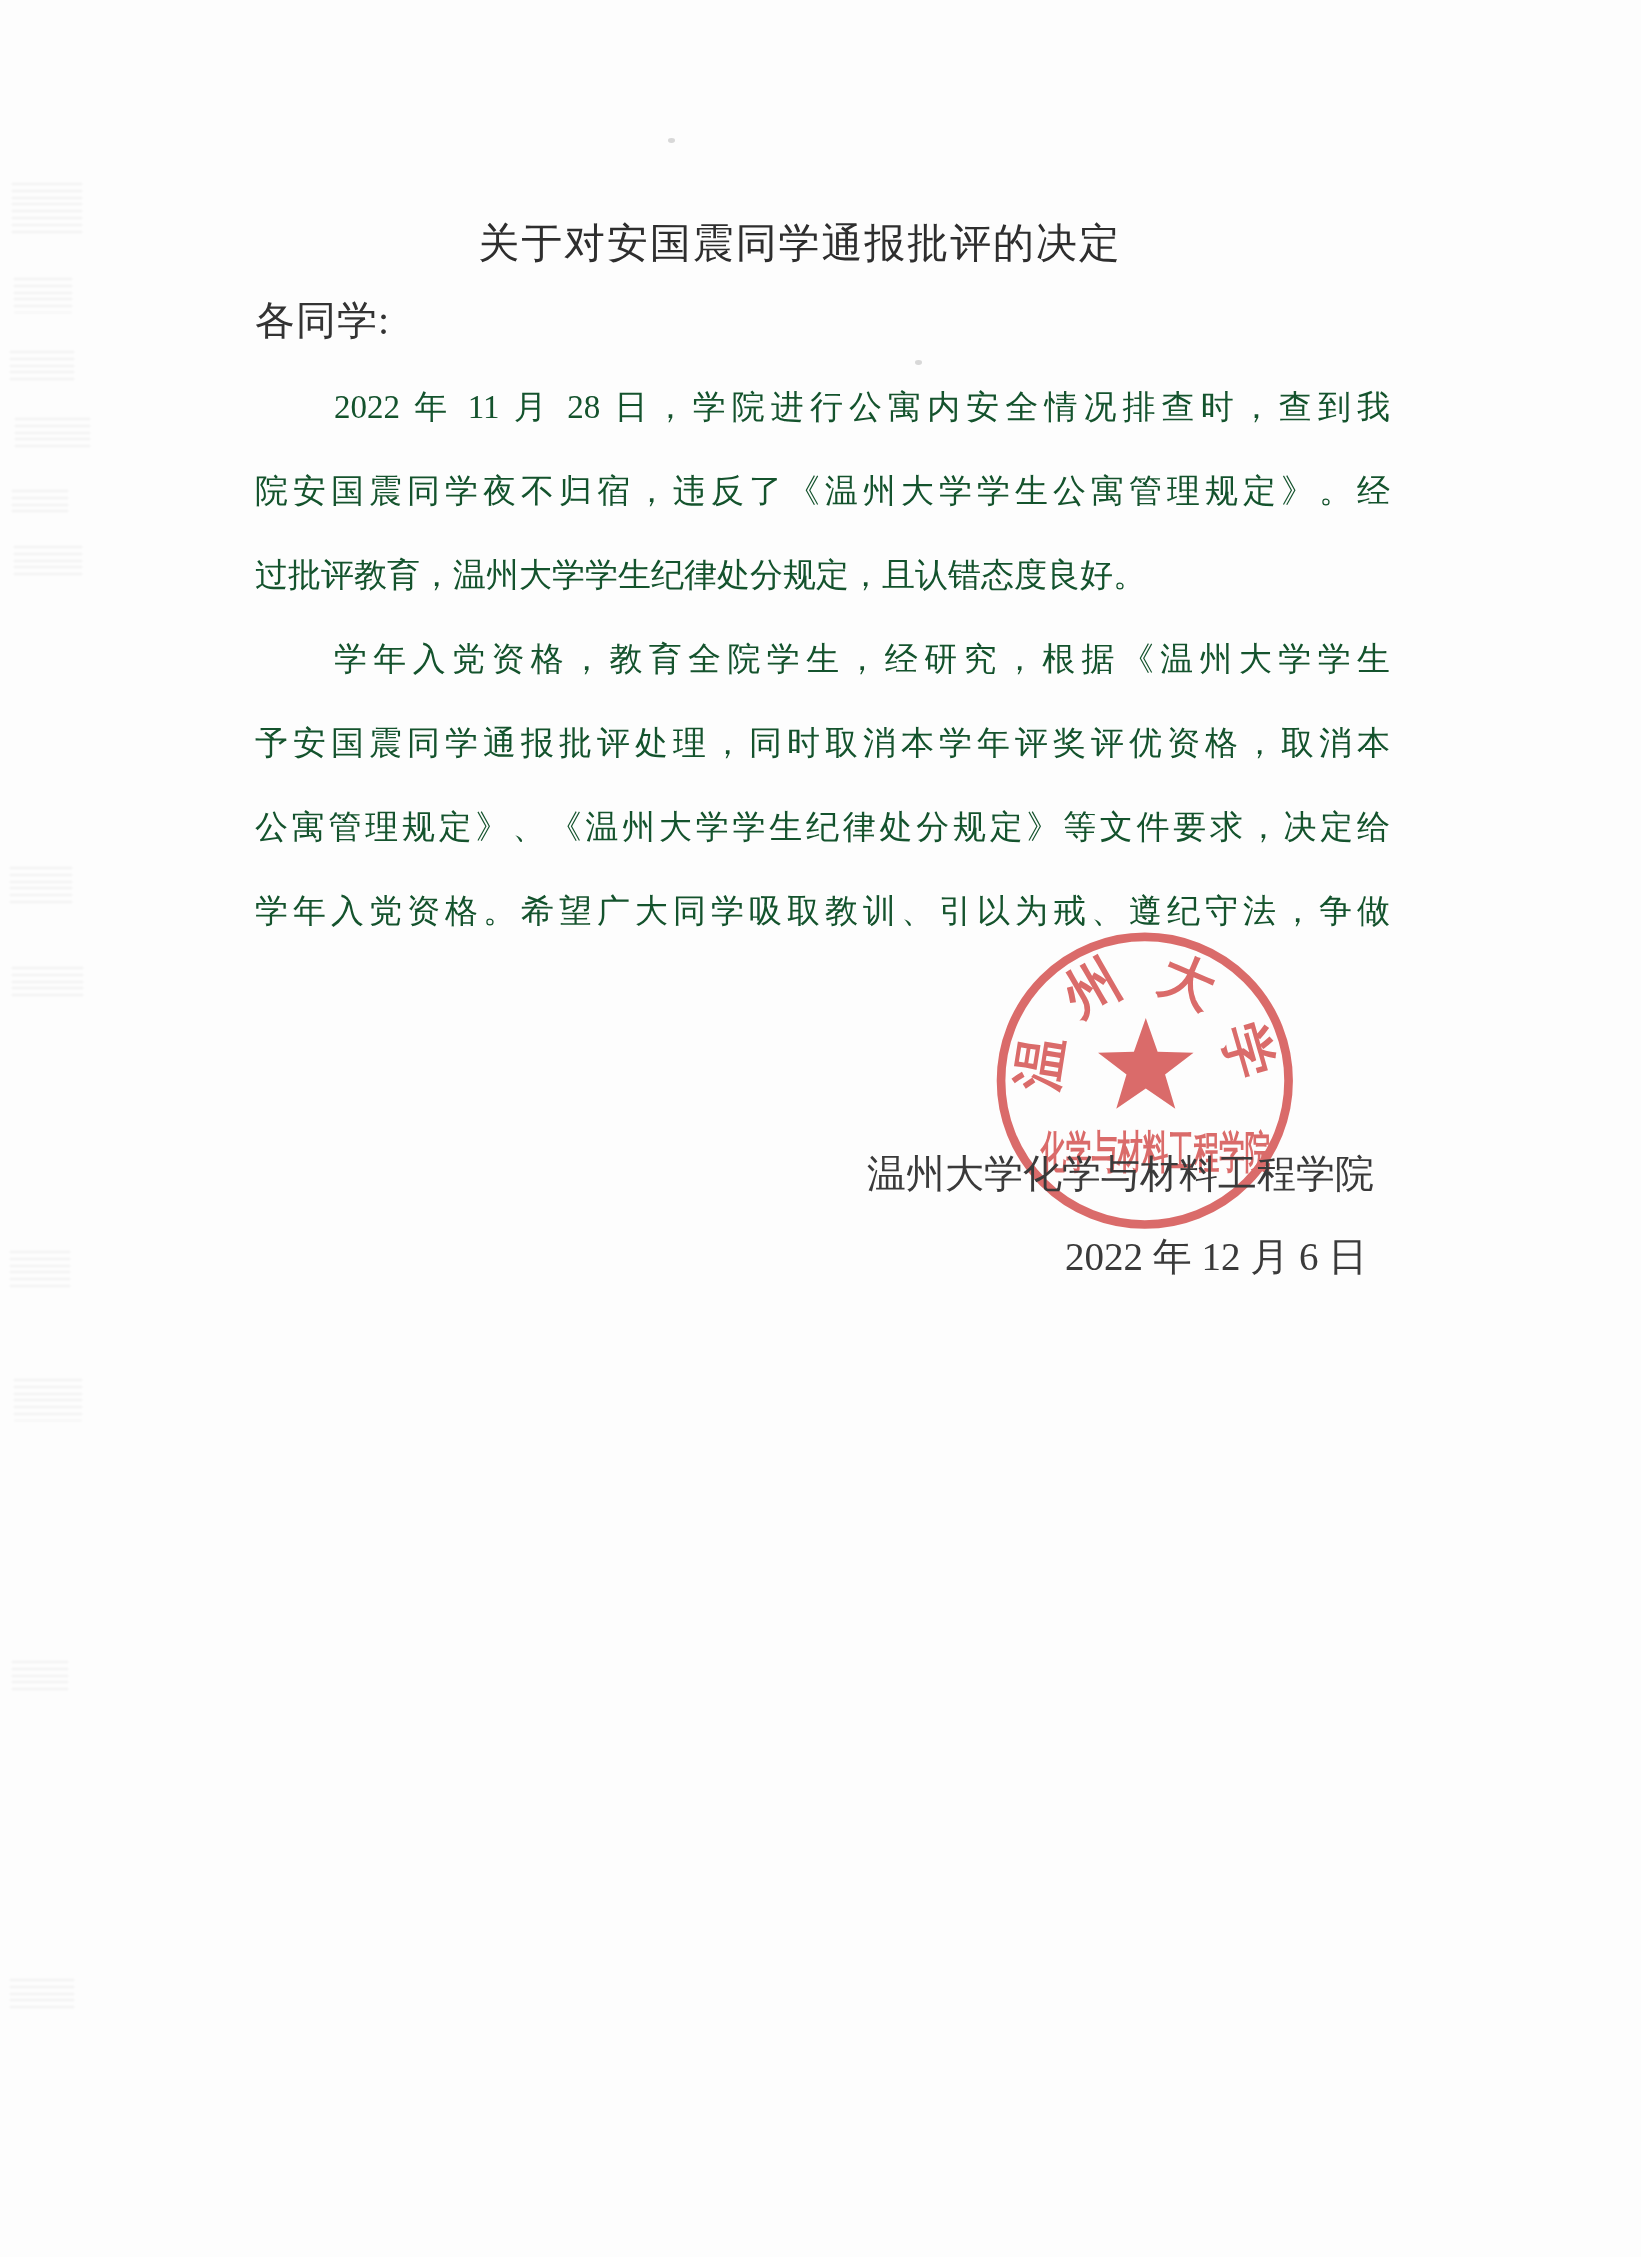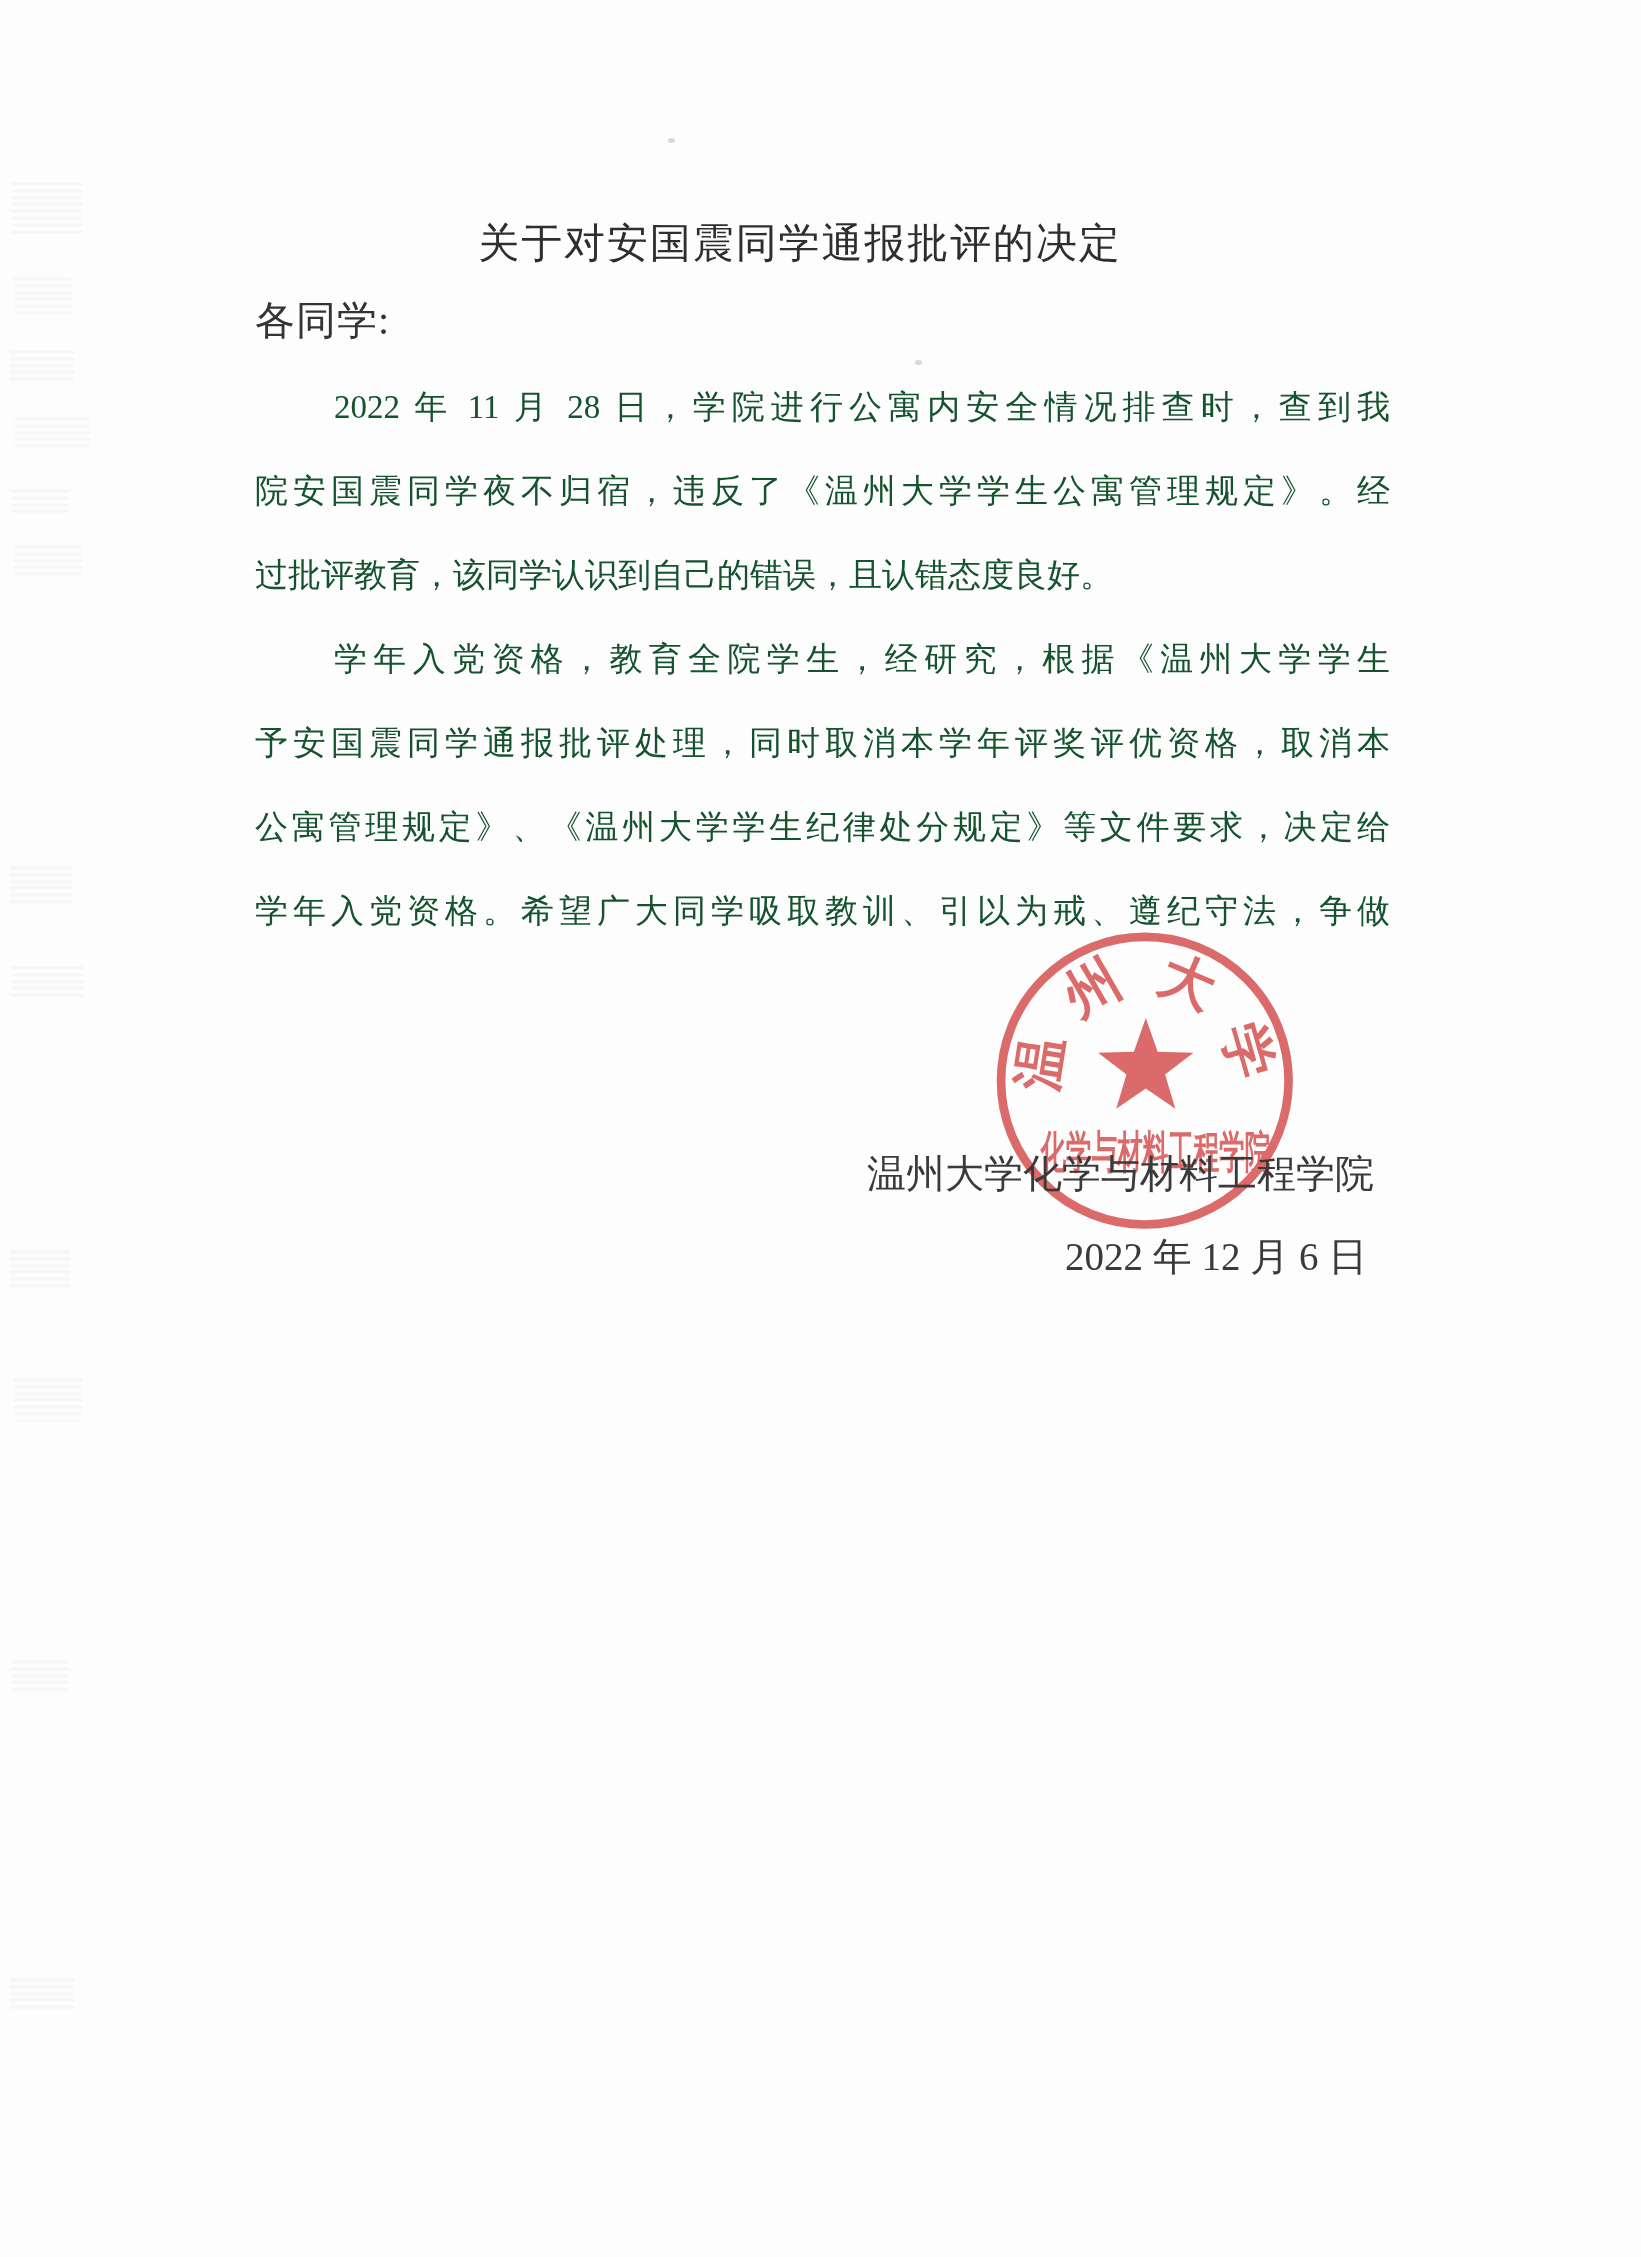--- a/index.html
+++ b/index.html
@@ -73,21 +73,21 @@
   <div class="dot" style="left:668px;top:138px;"></div>
   <div class="dot" style="left:915px;top:360px;"></div>
 
   <div class="doc-title">关于对安国震同学通报批评的决定</div>
 
   <div class="salutation">各同学:</div>
 
   <div class="body-block">
     <div class="line indent">2022 年 11 月 28 日，学院进行公寓内安全情况排查时，查到我</div>
     <div class="line">院安国震同学夜不归宿，违反了《温州大学学生公寓管理规定》。经</div>
-    <div class="line short">过批评教育，该同学认识到自己的错误，且认错态度良好。</div>
+    <div class="line short">过批评教育，温州大学学生纪律处分规定，且认错态度良好。</div>
     <div class="line indent">学年入党资格，教育全院学生，经研究，根据《温州大学学生</div>
     <div class="line">予安国震同学通报批评处理，同时取消本学年评奖评优资格，取消本</div>
     <div class="line">公寓管理规定》、《温州大学学生纪律处分规定》等文件要求，决定给</div>
     <div class="line">学年入党资格。希望广大同学吸取教训、引以为戒、遵纪守法，争做</div>
   </div>
 
   <svg class="seal" viewBox="1010 940 370 370" xmlns="http://www.w3.org/2000/svg">
     <g opacity="0.84">
       <circle cx="1186" cy="1119" r="149" fill="none" stroke-width="9" stroke="#d4504e"></circle>
       <polygon points="1187,1054 1199.3,1089 1236.5,1089.9 1207,1112.5 1217.6,1148.1 1187,1127 1156.4,1148.1 1167,1112.5 1137.5,1089.9 1174.7,1089" fill="#d4504e"></polygon>

